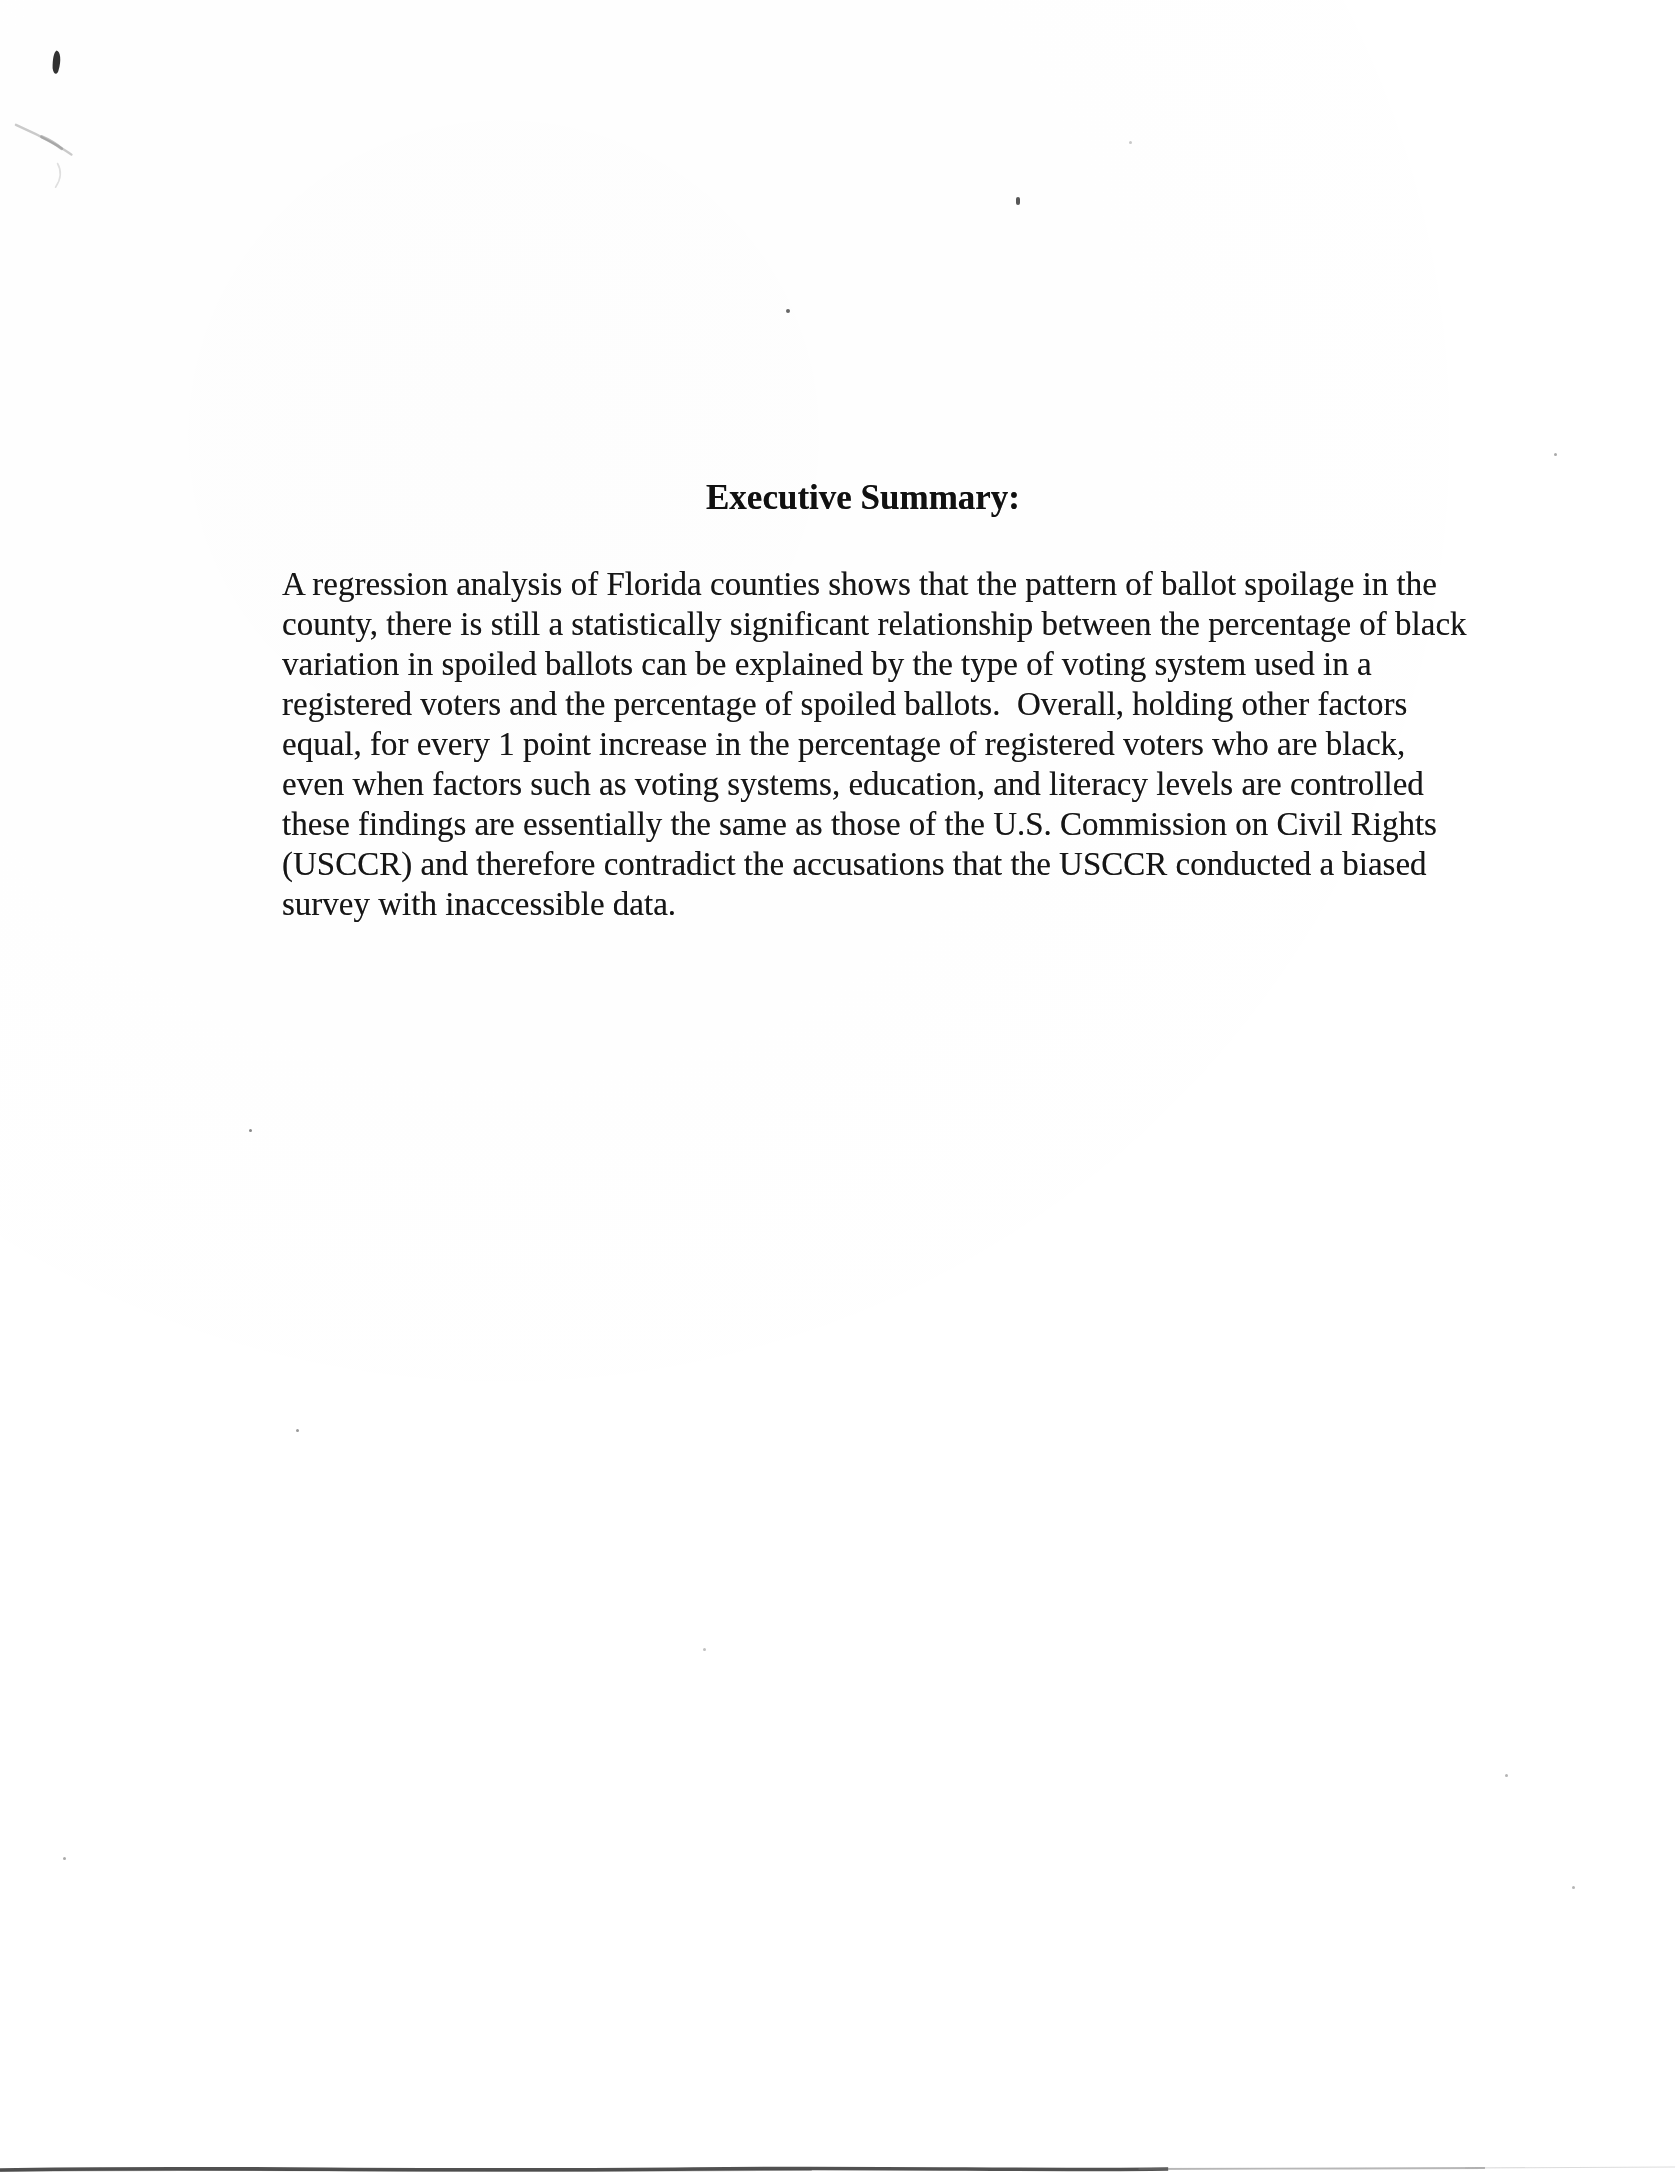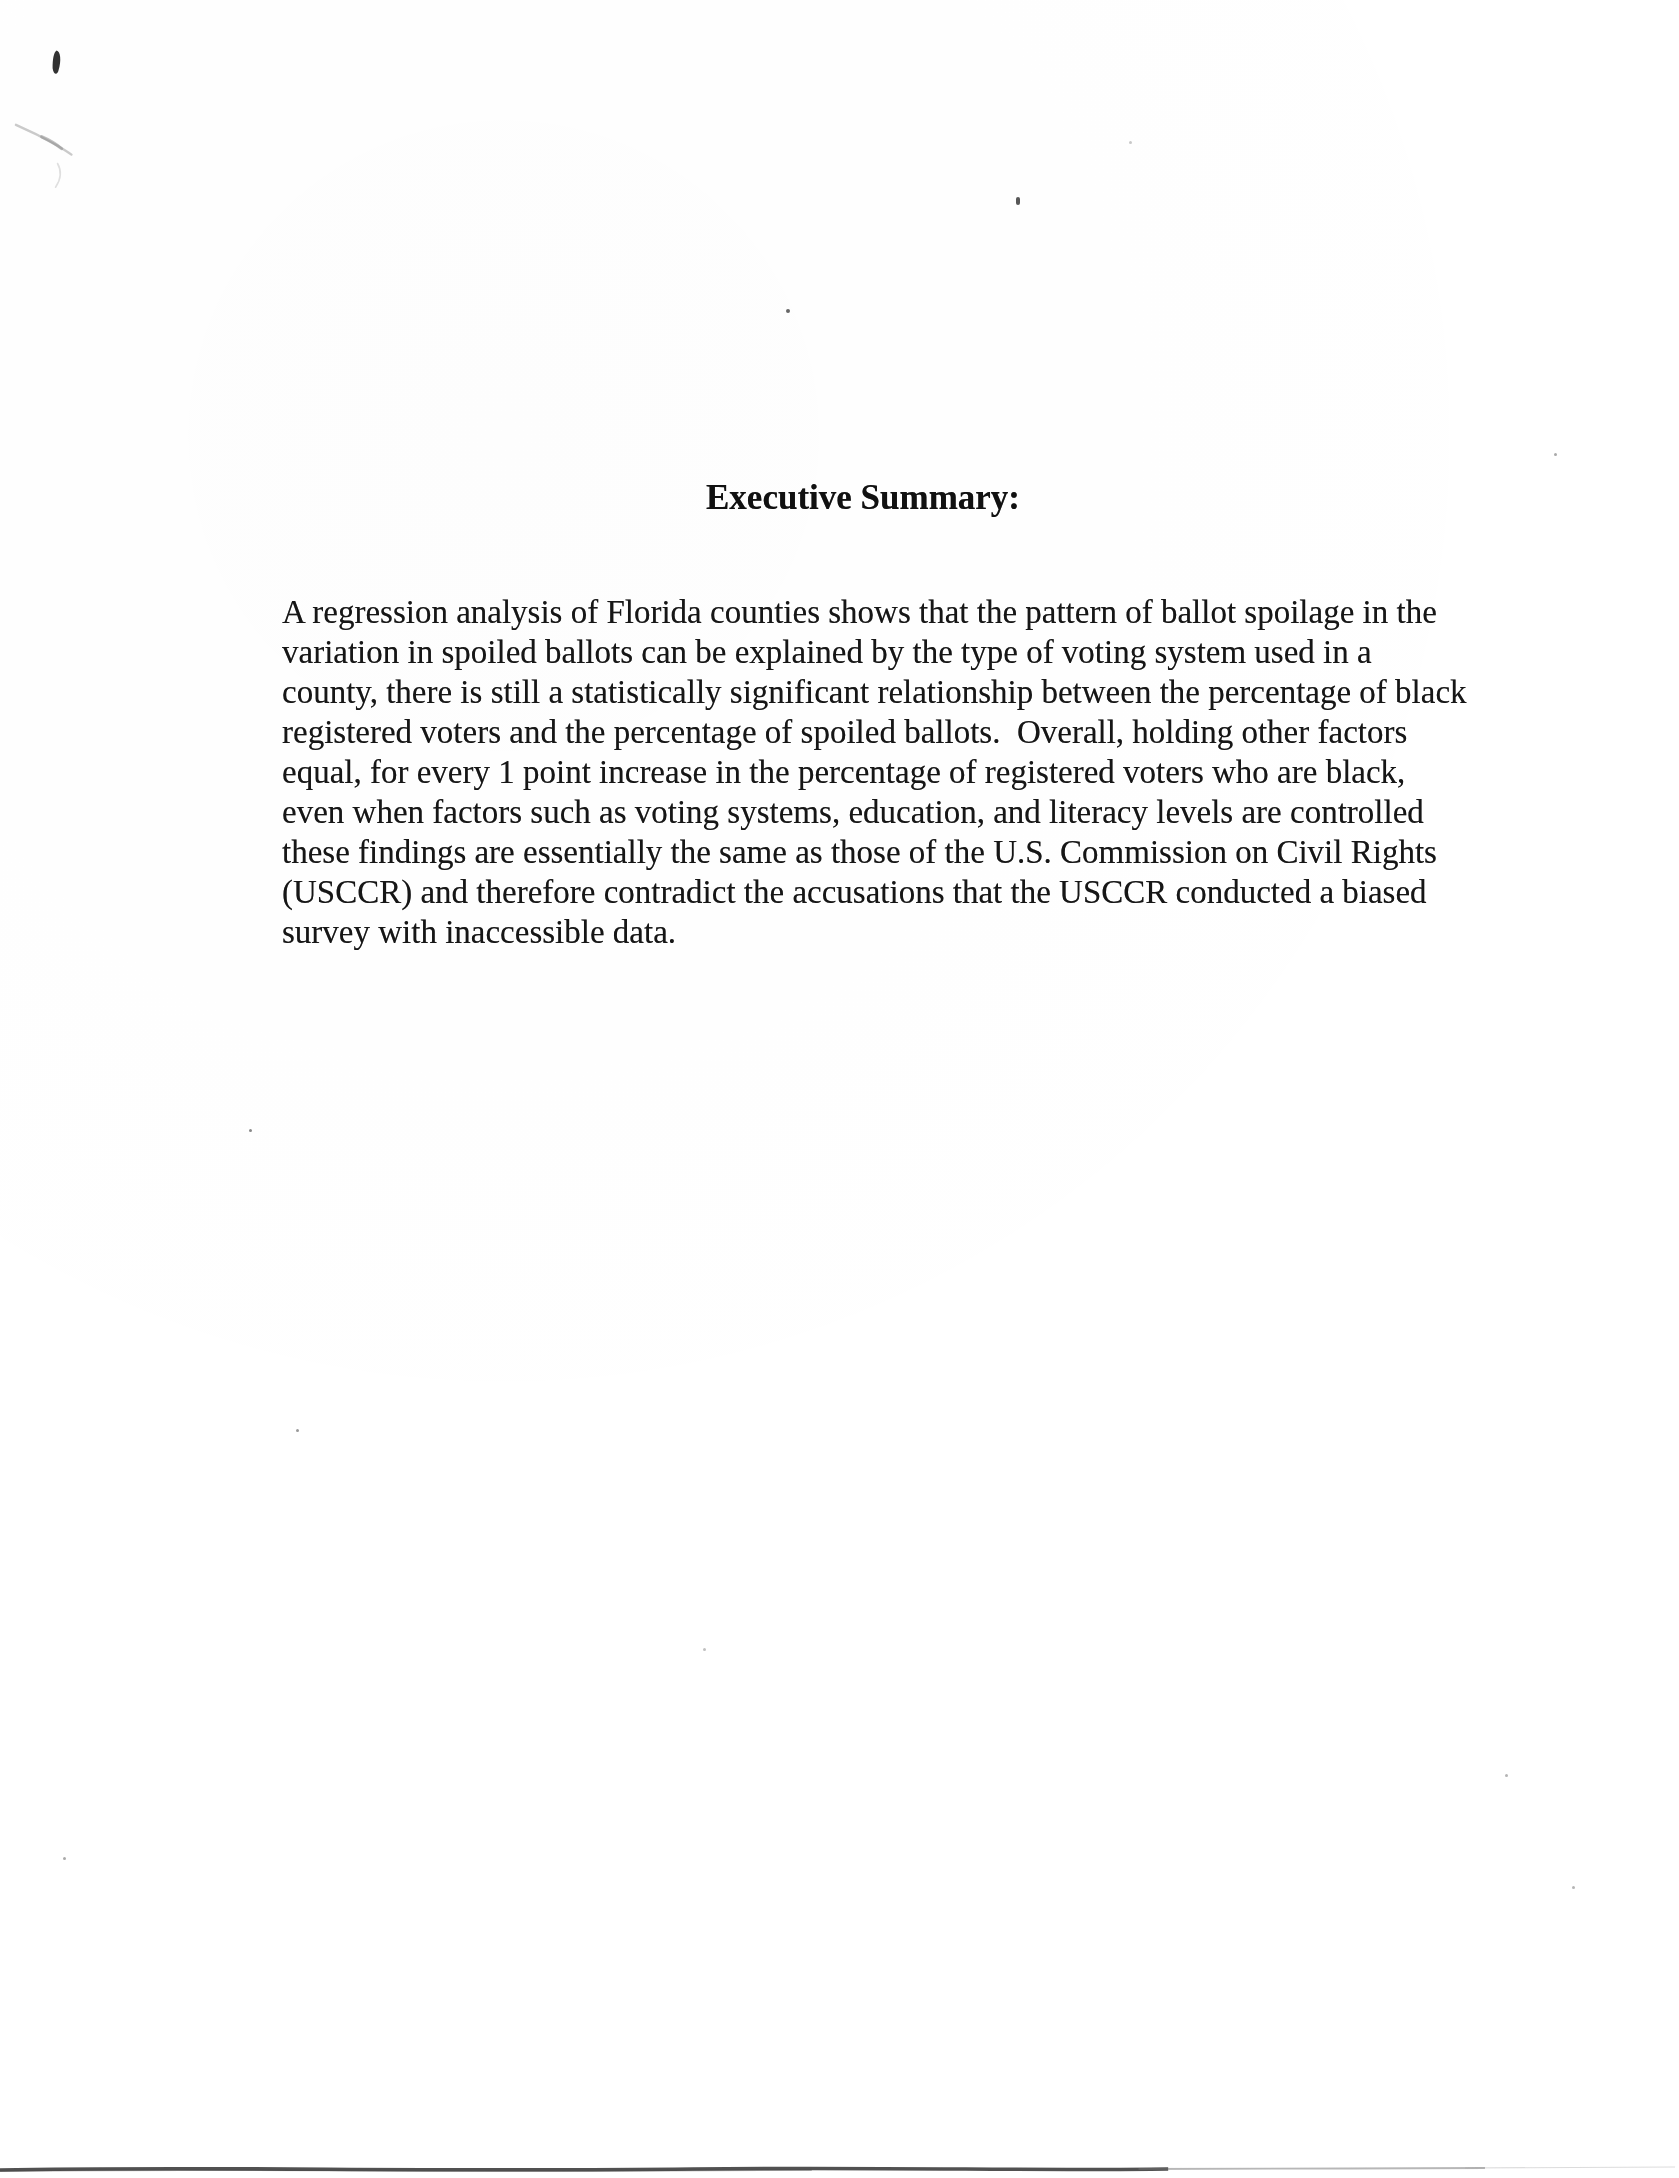--- a/index.html
+++ b/index.html
@@ -39,21 +39,20 @@
   }
   .body-block {
     position: absolute;
     top: 564px;
     left: 282px;
     width: 1247px;
     font-size: 33px;
     line-height: 40px;
     color: #161616;
     text-shadow: 0 0 0.6px rgba(20,20,20,0.5);
-    margin-top: 28px;
   }
   .body-line {
     white-space: pre;
   }
   .artifact-svg {
     position: absolute;
     pointer-events: none;
   }
   .topleft-marks { left: 0; top: 0; }
   .bottom-edge { left: 0; top: 2158px; }
@@ -73,22 +72,22 @@
     <path d="M42,138 C49,141 56,145 62,150" stroke="#8a8a8a" stroke-width="3.2" fill="none" opacity="0.55" stroke-linecap="round"></path>
     <path d="M58,165 C62,172 62,180 56,189" stroke="#c9c9c9" stroke-width="1.6" fill="none" opacity="0.6" stroke-linecap="round"></path>
   </svg>
 
   <div class="doc-title">
     <span class="shift">Executive Summary:</span>
   </div>
 
   <div class="body-block">
     <div class="body-line">A regression analysis of Florida counties shows that the pattern of ballot spoilage in the</div>
+    <div class="body-line">county, there is still a statistically significant relationship between the percentage of black</div>
     <div class="body-line">variation in spoiled ballots can be explained by the type of voting system used in a</div>
-    <div class="body-line">county, there is still a statistically significant relationship between the percentage of black</div>
     <div class="body-line">registered voters and the percentage of spoiled ballots.  Overall, holding other factors</div>
     <div class="body-line">equal, for every 1 point increase in the percentage of registered voters who are black,</div>
     <div class="body-line">even when factors such as voting systems, education, and literacy levels are controlled</div>
     <div class="body-line">these findings are essentially the same as those of the U.S. Commission on Civil Rights</div>
     <div class="body-line">(USCCR) and therefore contradict the accusations that the USCCR conducted a biased</div>
     <div class="body-line">survey with inaccessible data.</div>
   </div>
 
   <div class="speck" style="left:1016px;top:197px;width:4px;height:8px;background:#3a3a3a;opacity:.85;border-radius:2px;"></div>
   <div class="speck" style="left:786px;top:309px;width:4px;height:4px;background:#666;"></div>

